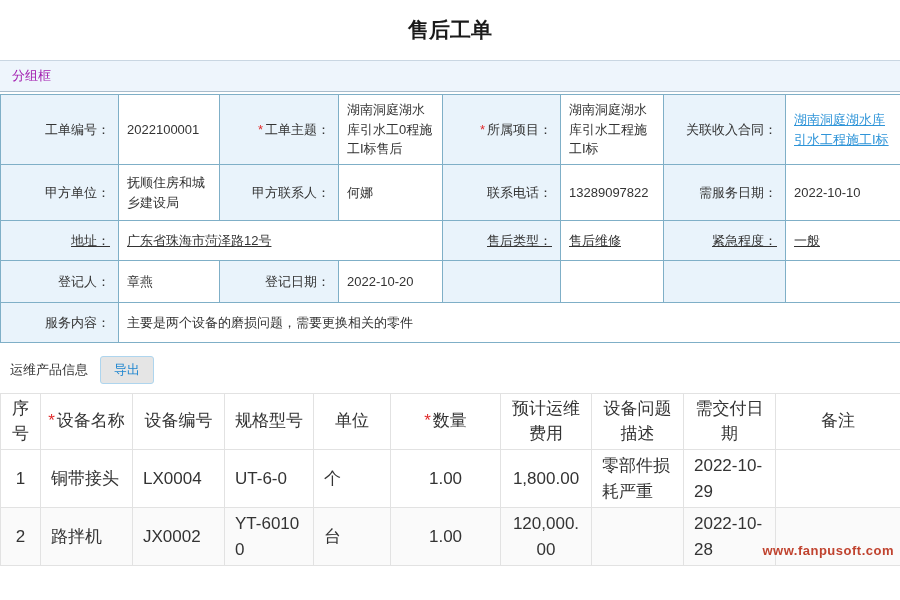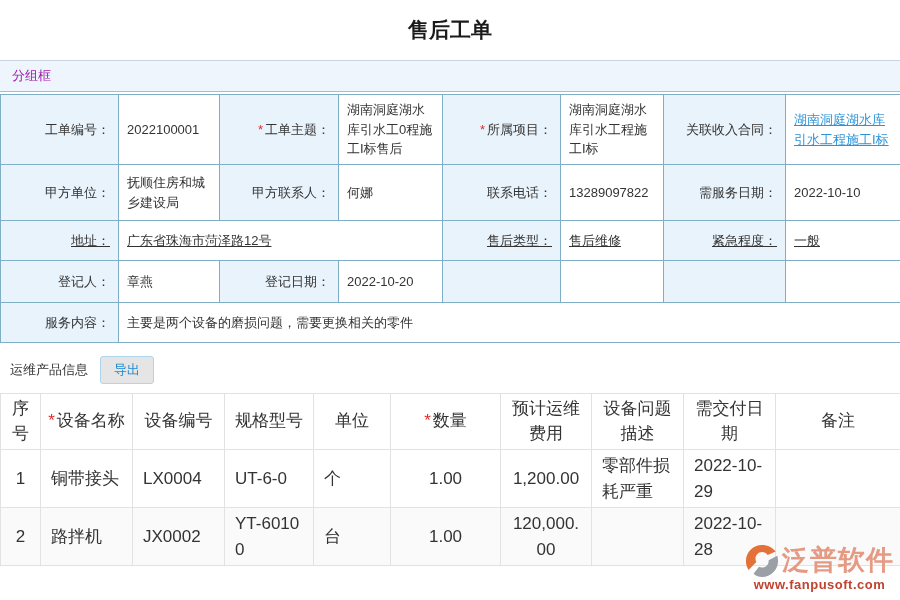--- a/index.html
+++ b/index.html
@@ -162,42 +162,35 @@
       </tr>
     </thead>
   <tbody>
       <tr>
         <td>1</td>
         <td>铜带接头</td>
         <td>LX0004</td>
         <td>UT-6-0</td>
         <td>个</td>
         <td>1.00</td>
-        <td>1,200.00</td>
+        <td>1,800.00</td>
         <td>零部件损耗严重</td>
         <td>2022-10-29</td>
         <td></td>
       </tr>
       <tr>
         <td>2</td>
         <td>路拌机</td>
         <td>JX0002</td>
         <td>YT-60100</td>
         <td>台</td>
         <td>1.00</td>
         <td>120,000.00</td>
         <td></td>
         <td>2022-10-28</td>
         <td></td>
       </tr>
     </tbody>
 </table>
 
 <div class="footer">
-  <div class="brand-line">
-    <svg class="logo-mark" viewBox="0 0 36 36">
-      <path fill="#e4703a" d="M18 1 C8.6 1 1 8.6 1 18 c0 3.5 1 6.7 2.8 9.4 L12 19 c-0.6-1-0.9-2.2-0.9-3.4 0-3.9 3.2-7 7-7 2.4 0 4.6 1.2 5.9 3.1 L32.5 8 C29.4 3.8 24 1 18 1 z"></path>
-      <path fill="#9aa0a6" d="M34.2 12.5 L25 17.2 c0 0.3 0.1 0.5 0.1 0.8 0 3.9-3.2 7-7 7 -1.2 0-2.3-0.3-3.3-0.8 L9 31.6 C11.6 33.8 14.9 35 18 35 c9.4 0 17-7.6 17-17 0-1.9-0.3-3.8-0.8-5.5 z"></path>
-    </svg>
-    <span class="brand-text">泛普软件</span>
-  </div>
   <div class="brand-url">www.fanpusoft.com</div>
 </div>
 
 </body></html>

